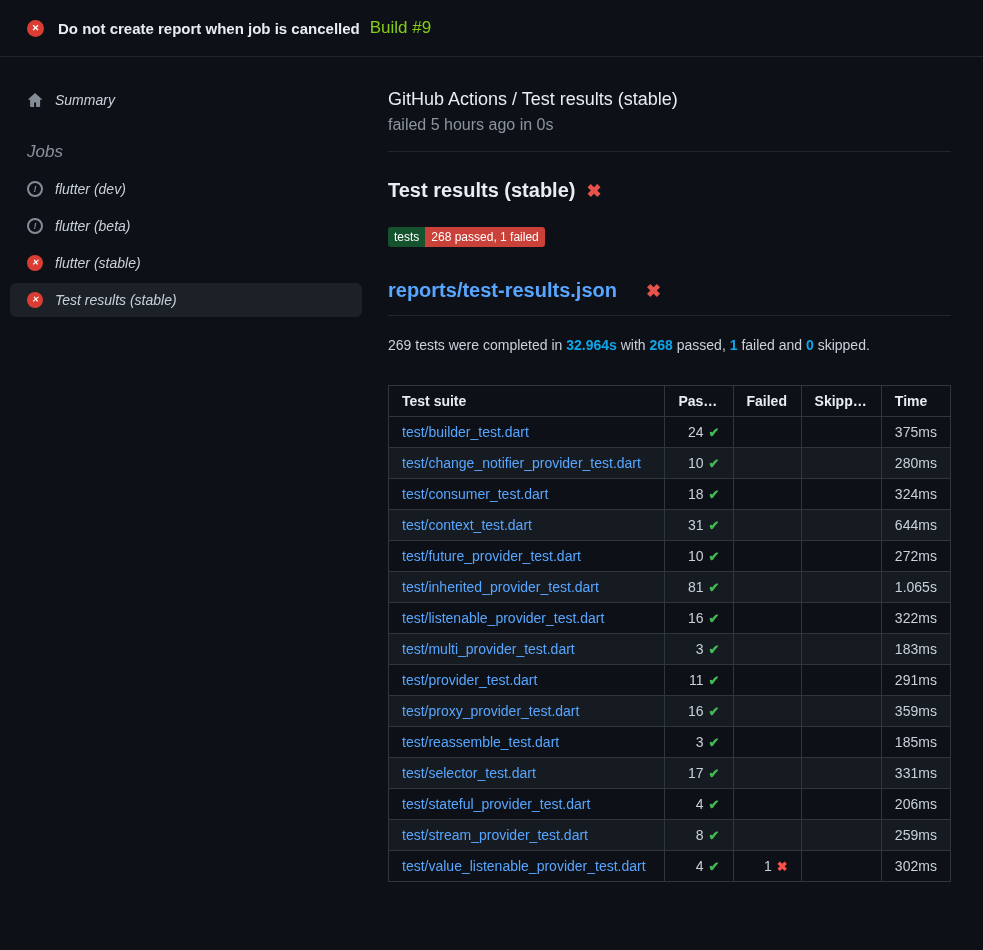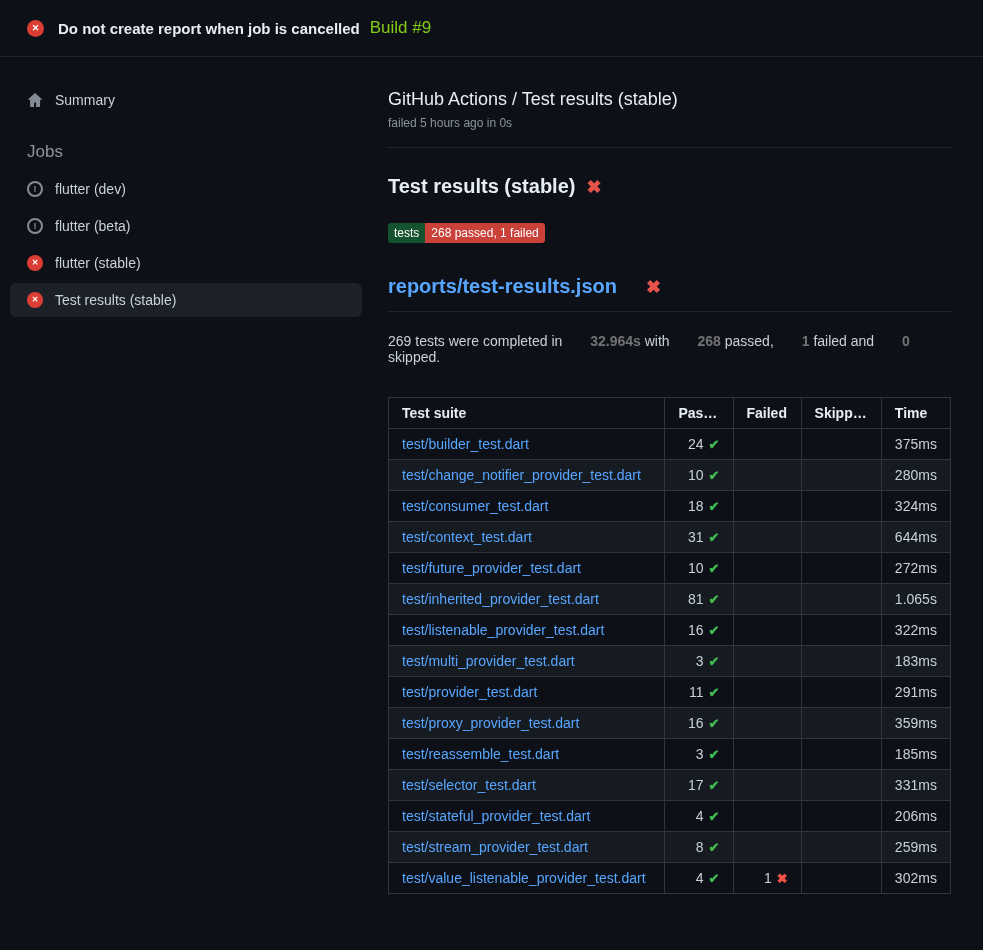--- a/index.html
+++ b/index.html
@@ -25,21 +25,21 @@
     width: 17px; height: 17px; border-radius: 50%;
     display: flex; align-items: center; justify-content: center;
     font-weight: bold;
   }
   .circle-fail { background: #da3d33; color: #fff; font-size: 9px; }
   .header-title { font-size: 15px; font-weight: 700; color: #e6edf3; }
   .header-build { font-size: 17px; color: #84cc16; margin-left: -4px; }
 
   
   .layout { display: flex; height: 893px; }
-  .sidebar { flex: none; width: 372px; padding: 26px 10px 12px 10px; }
+  .sidebar { flex: none; width: 372px; padding: 26px 10px 12px 10px; font-style: italic; }
   .main { flex: 1; min-width: 0; padding: 32px 32px 0 16px; }
 
   
   .side-item {
     display: flex; align-items: center; gap: 12px;
     padding: 9px 17px;
     border-radius: 6px;
     font-size: 14px; color: #c9d1d9;
     cursor: pointer;
     margin-bottom: 3px;
@@ -55,21 +55,21 @@
   .icon-fail {
     flex: none; width: 16px; height: 16px; border-radius: 50%;
     background: #da3d33; color: #fff;
     display: flex; align-items: center; justify-content: center;
     font-size: 8px; font-weight: bold; line-height: 1;
   }
   .home-icon svg { display: block; }
 
   
   .breadcrumb { font-weight: 400; font-size: 18px; color: #e6edf3; }
-  .status-line { margin-top: 6px; font-size: 12px; color: #8b949e; }
+  .status-line { margin-top: 6px; font-size: 16px; color: #8b949e; }
   .divider { border-bottom: 1px solid #21262d; margin-top: 17px; }
 
   .section-title-row { margin-top: 27px; display: flex; align-items: center; gap: 11px; }
   .section-title { font-size: 20px; font-weight: 700; color: #e6edf3; }
   .x-mark { color: #e5534b; font-size: 18px; font-weight: 700; line-height: 1; }
 
   .badge {
     margin-top: 25px;
     display: inline-flex;
     font-size: 12px; line-height: 1;
@@ -80,21 +80,21 @@
 
   .report-row {
     margin-top: 32px;
     padding-bottom: 13px;
     border-bottom: 1px solid #21262d;
     display: flex; align-items: center; gap: 29px;
   }
   .report-title { font-size: 20px; font-weight: 700; color: #58a6ff; text-decoration: none; }
 
   .summary-text { margin-top: 21px; font-size: 14px; color: #c9d1d9; }
-  .summary-text .b { font-weight: 700; color: #737373; margin-left: 24px; }
+  .summary-text .b { font-weight: 700; color: #0ea5e9; }
 
   
   table.results {
     margin-top: 32px;
     width: 100%;
     border-collapse: collapse;
     table-layout: fixed;
     font-size: 14px;
   }
   table.results th, table.results td {

